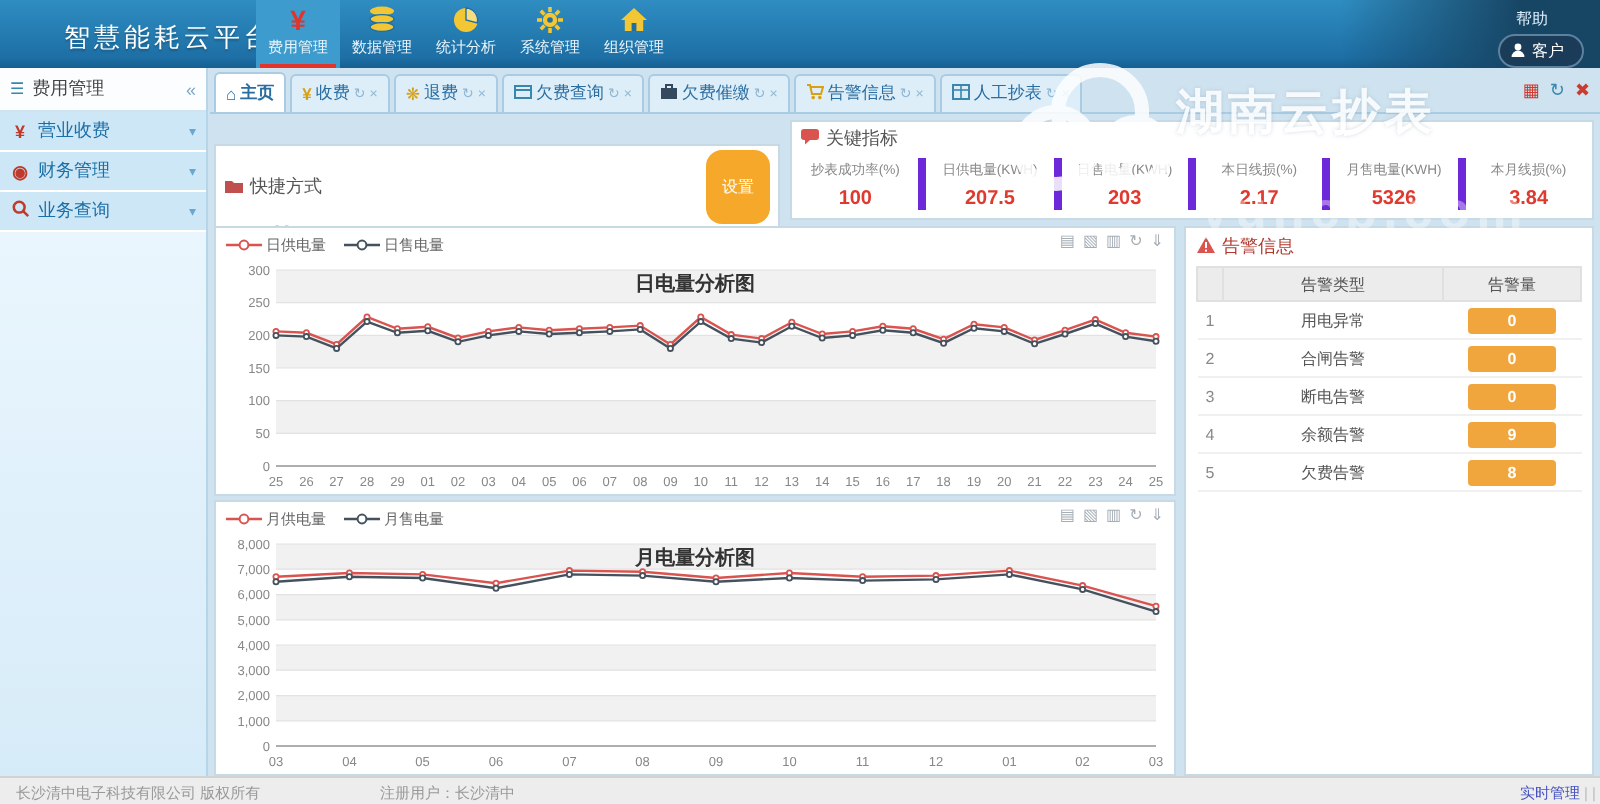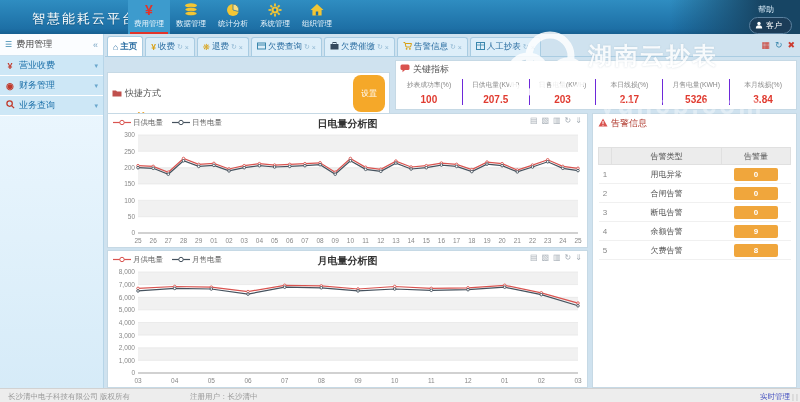--- a/index.html
+++ b/index.html
@@ -43,40 +43,40 @@
   
   .panel{position:absolute;background:#fff;border:1px solid #c6d9e5;}
   .p-head{display:flex;align-items:center;gap:3px;font-size:9px;color:#555;padding:2px 4px 0 4px;}
   #quick{left:107px;top:72px;width:283px;height:50px;}
   .q-items{display:flex;padding:1px 4px 0 6px;}
   .q-item{width:54px;text-align:center;font-size:7px;color:#555;line-height:8px;cursor:pointer;}
   .q-item .qicon{display:block;height:14px;margin-bottom:1px;}
   .btn-settings{margin-left:auto;background:#f5a829;border-radius:8px;color:#fff;font-size:8px;padding:13px 8px;cursor:pointer;}
   #indicators{left:395px;top:60px;width:402px;height:50px;}
   .ind-row{display:flex;margin-top:3px;}
-  .ind{flex:1;text-align:center;border-left:1px solid #6d28d9;padding-top:1px;}
+  .ind{flex:1;text-align:center;border-left:4px solid #6d28d9;padding-top:1px;}
   .ind:first-child{border-left:none;}
   .ind .ilabel{font-size:6.8px;color:#888;white-space:nowrap;}
   .ind .ivalue{font-size:10px;font-weight:bold;color:#e03a2f;margin-top:4px;}
 
   
   #daily{left:107px;top:113px;width:481px;height:135px;}
   #monthly{left:107px;top:250px;width:481px;height:138px;}
   .chart-head{position:relative;height:15px;}
-  .chart-title{position:absolute;left:0;width:100%;text-align:center;top:3px;font-size:10px;font-weight:bold;color:#333;}
+  .chart-title{position:absolute;left:0;width:100%;text-align:center;top:21px;font-size:10px;font-weight:bold;color:#333;}
   .legend{position:absolute;left:5px;top:4px;display:flex;gap:9px;font-size:7.5px;color:#666;z-index:2;}
   .lg{display:flex;align-items:flex-end;gap:2px;cursor:pointer;}
   .toolbox{position:absolute;right:5px;top:2px;font-size:8px;color:#a5adb5;display:flex;gap:4px;z-index:2;}
   .toolbox span{cursor:pointer;}
   .chart-svg{display:block;margin:1px 1px 0 1px;}
 
   
   #alarm{left:592px;top:113px;width:205px;height:275px;}
   .a-head{display:flex;align-items:center;gap:3px;font-size:9px;color:#b03a2e;padding:3px 5px 2px 5px;}
-  .a-table{width:calc(100% - 10px);margin:15px 5px;border-collapse:collapse;}
+  .a-table{width:calc(100% - 10px);margin:1px 5px;border-collapse:collapse;}
   .a-table th{background:#ececec;font-size:8px;color:#555;font-weight:normal;height:17px;border:1px solid #e0e0e0;}
   .a-table td{font-size:8px;color:#555;height:19px;text-align:center;border-bottom:1px solid #f0f0f0;}
   .a-table td.rownum{width:13px;color:#888;}
   .a-table td.tcol{width:110px;}
   .badge{display:inline-block;width:44px;background:#f0a63c;border-radius:2px;color:#fff;font-weight:bold;font-size:8px;padding:2px 0;}
 
   
   .footer{position:absolute;left:0;right:0;bottom:0;height:14px;background:#ededed;border-top:1px solid #d2d2d2;font-size:7.5px;color:#999;}
   .f-copy{position:absolute;left:8px;top:3px;}
   .f-user{position:absolute;left:190px;top:3px;}

